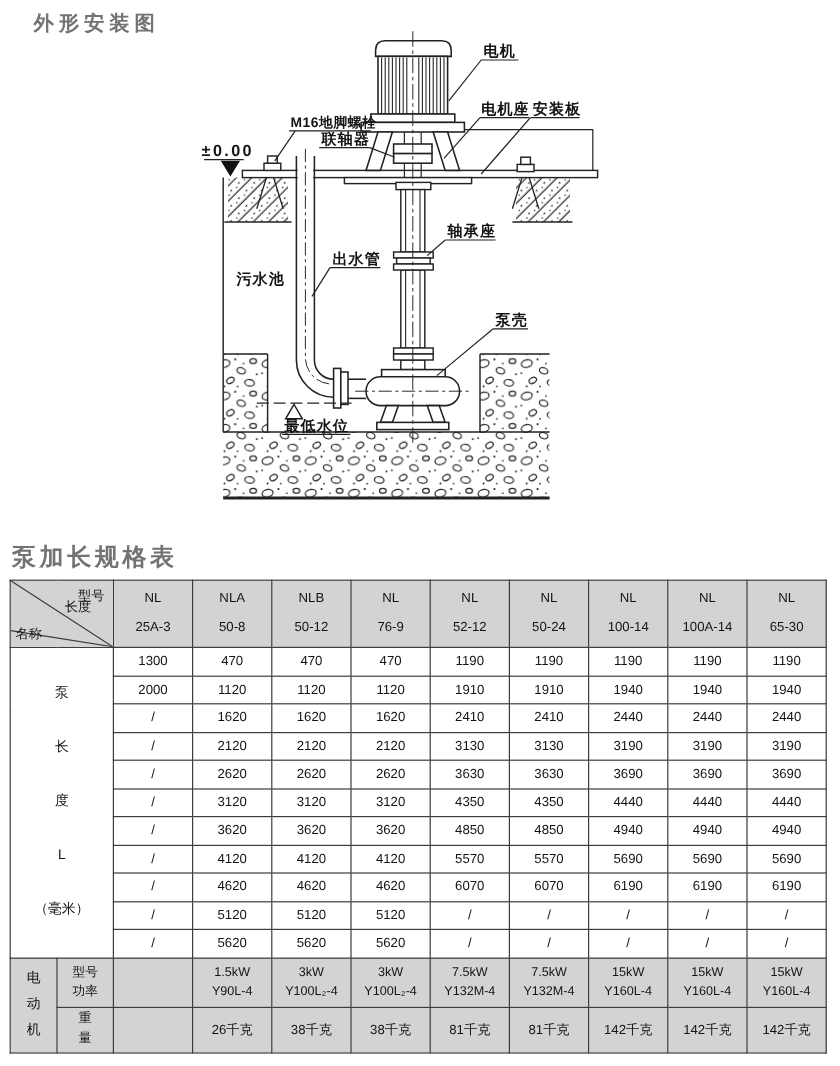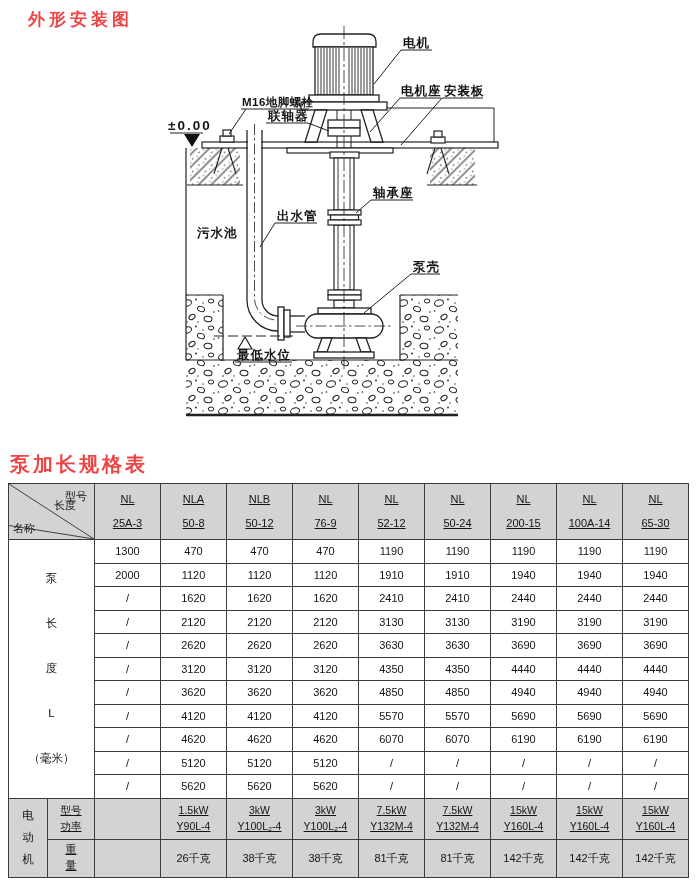--- a/index.html
+++ b/index.html
@@ -1,36 +1,36 @@
 <!DOCTYPE html>
 <html><head>
 <meta charset="utf-8">
 <style>
   html,body{margin:0;padding:0;background:#ffffff;}
   body{width:700px;height:888px;position:relative;overflow:hidden;
        font-family:"Liberation Sans","DejaVu Sans",sans-serif;color:#111;}
   .sec-title{position:absolute;margin:0;font-size:17px;font-weight:600;
-       letter-spacing:4px;color:#ef4444;}
+       letter-spacing:4px;color:#737373;}
   #title-top{left:28px;top:8px;}
   #title-table{left:10px;top:451px;font-size:20px;letter-spacing:3px;}
   svg text{font-family:"Liberation Sans","DejaVu Sans",sans-serif;}
   .dlabel{font-size:12.5px;font-weight:600;letter-spacing:1px;fill:#141414;}
   .dlabel-sm{font-size:11.5px;font-weight:600;letter-spacing:.5px;fill:#141414;}
   .lvl{font-size:13.5px;font-weight:600;letter-spacing:2px;fill:#141414;}
 
   table.spec{position:absolute;left:8px;top:483px;width:678px;
        border-collapse:collapse;table-layout:fixed;}
   table.spec td{border:1px solid #3c3c3c;font-size:11px;text-align:center;
        vertical-align:middle;padding:0;color:#141414;background:#fff;}
   tr.hdr td{height:55px;background:#d3d3d3;}
   tr.datarow td{height:22.5px;}
   tr.gray td{background:#d3d3d3;}
   tr.powrow td{height:40px;font-size:10.5px;line-height:1.5;}
   tr.wtrow td{height:37px;}
-  .two-line span{display:block;line-height:1.45;text-decoration:underline;}
+  .two-line span{display:block;line-height:1.45;}
   td.diag{position:relative;background:#d3d3d3;}
   td.diag svg{position:absolute;left:0;top:0;width:100%;height:100%;}
   .diag-lbl{position:absolute;font-size:11px;color:#141414;}
   .lbl-model{right:7px;top:5px;}
   .lbl-length{left:13px;top:14px;margin-left:32px;}
   .lbl-name{left:4px;bottom:3px;text-align:center;}
   td.spanlabel{line-height:1;}
   .vstack{display:flex;flex-direction:column;justify-content:space-evenly;
        align-items:center;height:100%;font-size:11.5px;}
   .vstack span{display:block;}
@@ -278,21 +278,21 @@
     <td class="two-line">
           <span>NL</span>
           <span>52-12</span>
         </td>
     <td class="two-line">
           <span>NL</span>
           <span>50-24</span>
         </td>
     <td class="two-line">
           <span>NL</span>
-          <span>200-15</span>
+          <span>100-14</span>
         </td>
     <td class="two-line">
           <span>NL</span>
           <span>100A-14</span>
         </td>
     <td class="two-line">
           <span>NL</span>
           <span>65-30</span>
         </td>
   </tr>

